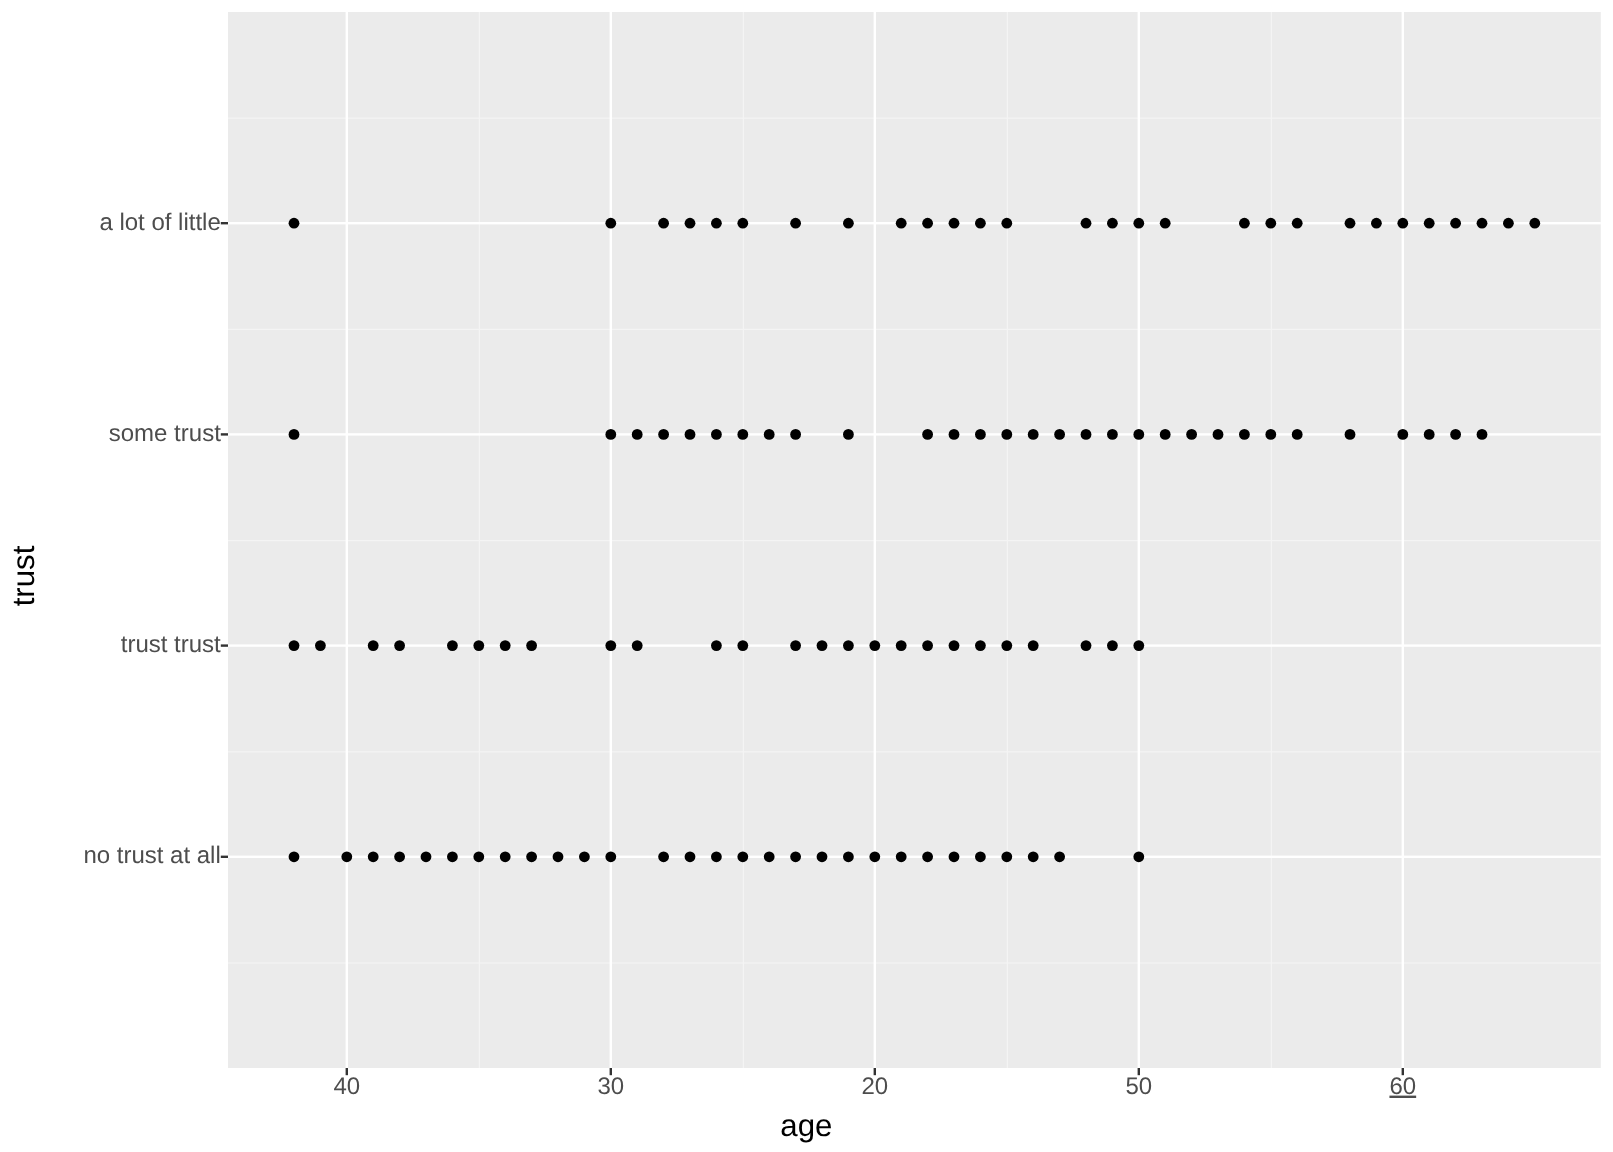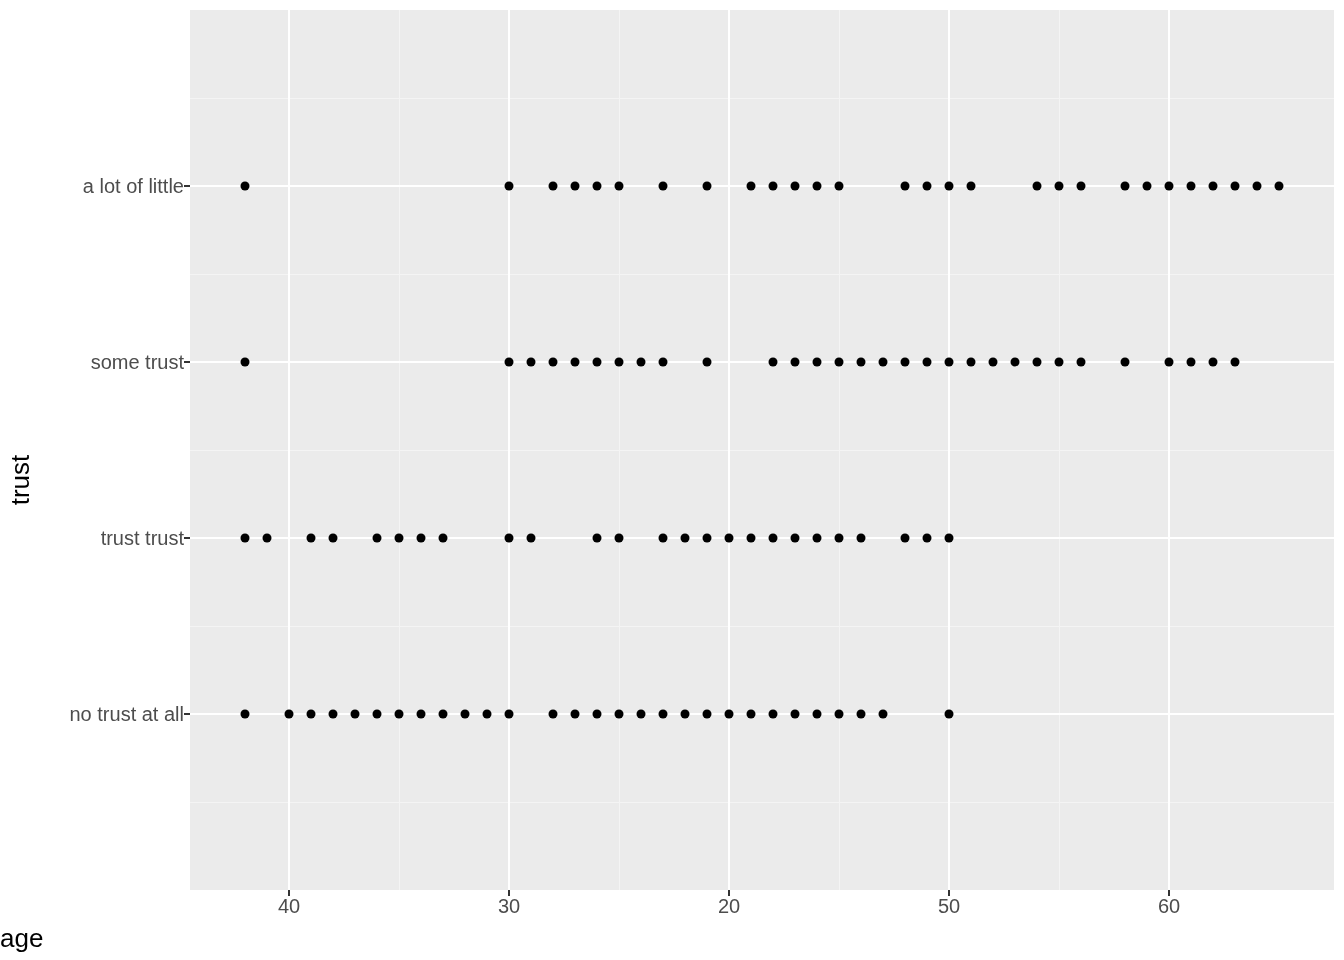--- a/index.html
+++ b/index.html
@@ -20,21 +20,21 @@
     left: 20px;
     top: 50%;
     transform: translate(-50%, -50%) rotate(-90deg);
     font-size: 26px;
     color: #000;
   }
   .x-axis-title {
     position: absolute;
     bottom: 6px;
     width: 100%;
-    text-align: left;
+    text-align: center;
     font-size: 26px;
     color: #000;
   }
   .plot-area {
     position: absolute;
     left: 190px;
     top: 10px;
     width: 1144px;
     height: 880px;
     background: #ebebeb;
@@ -234,21 +234,21 @@
       <div class="dot" style="left: 1045px; top: 176px;"></div>
       <div class="dot" style="left: 1067px; top: 176px;"></div>
       <div class="dot" style="left: 1089px; top: 176px;"></div>
     </div>
 
   <div id="xlabels-container">
       <div class="x-tick-label" style="left: 289px;">40</div>
       <div class="x-tick-label" style="left: 509px;">30</div>
       <div class="x-tick-label" style="left: 729px;">20</div>
       <div class="x-tick-label" style="left: 949px;">50</div>
-      <div class="x-tick-label" style="left: 1169px;">60</div>
+      <div class="x-tick-label" style="left: 1169px; text-decoration: underline;">60</div>
     </div>
   <div id="ylabels-container">
       <div class="y-tick-label" style="top: 714px; padding-left: 16px;">no trust at all</div>
       <div class="y-tick-label" style="top: 538px;">trust trust</div>
       <div class="y-tick-label" style="top: 362px;">some trust</div>
       <div class="y-tick-label" style="top: 186px;">a lot of little</div>
     </div>
 
   <div class="x-axis-title">
     <span>age</span>

